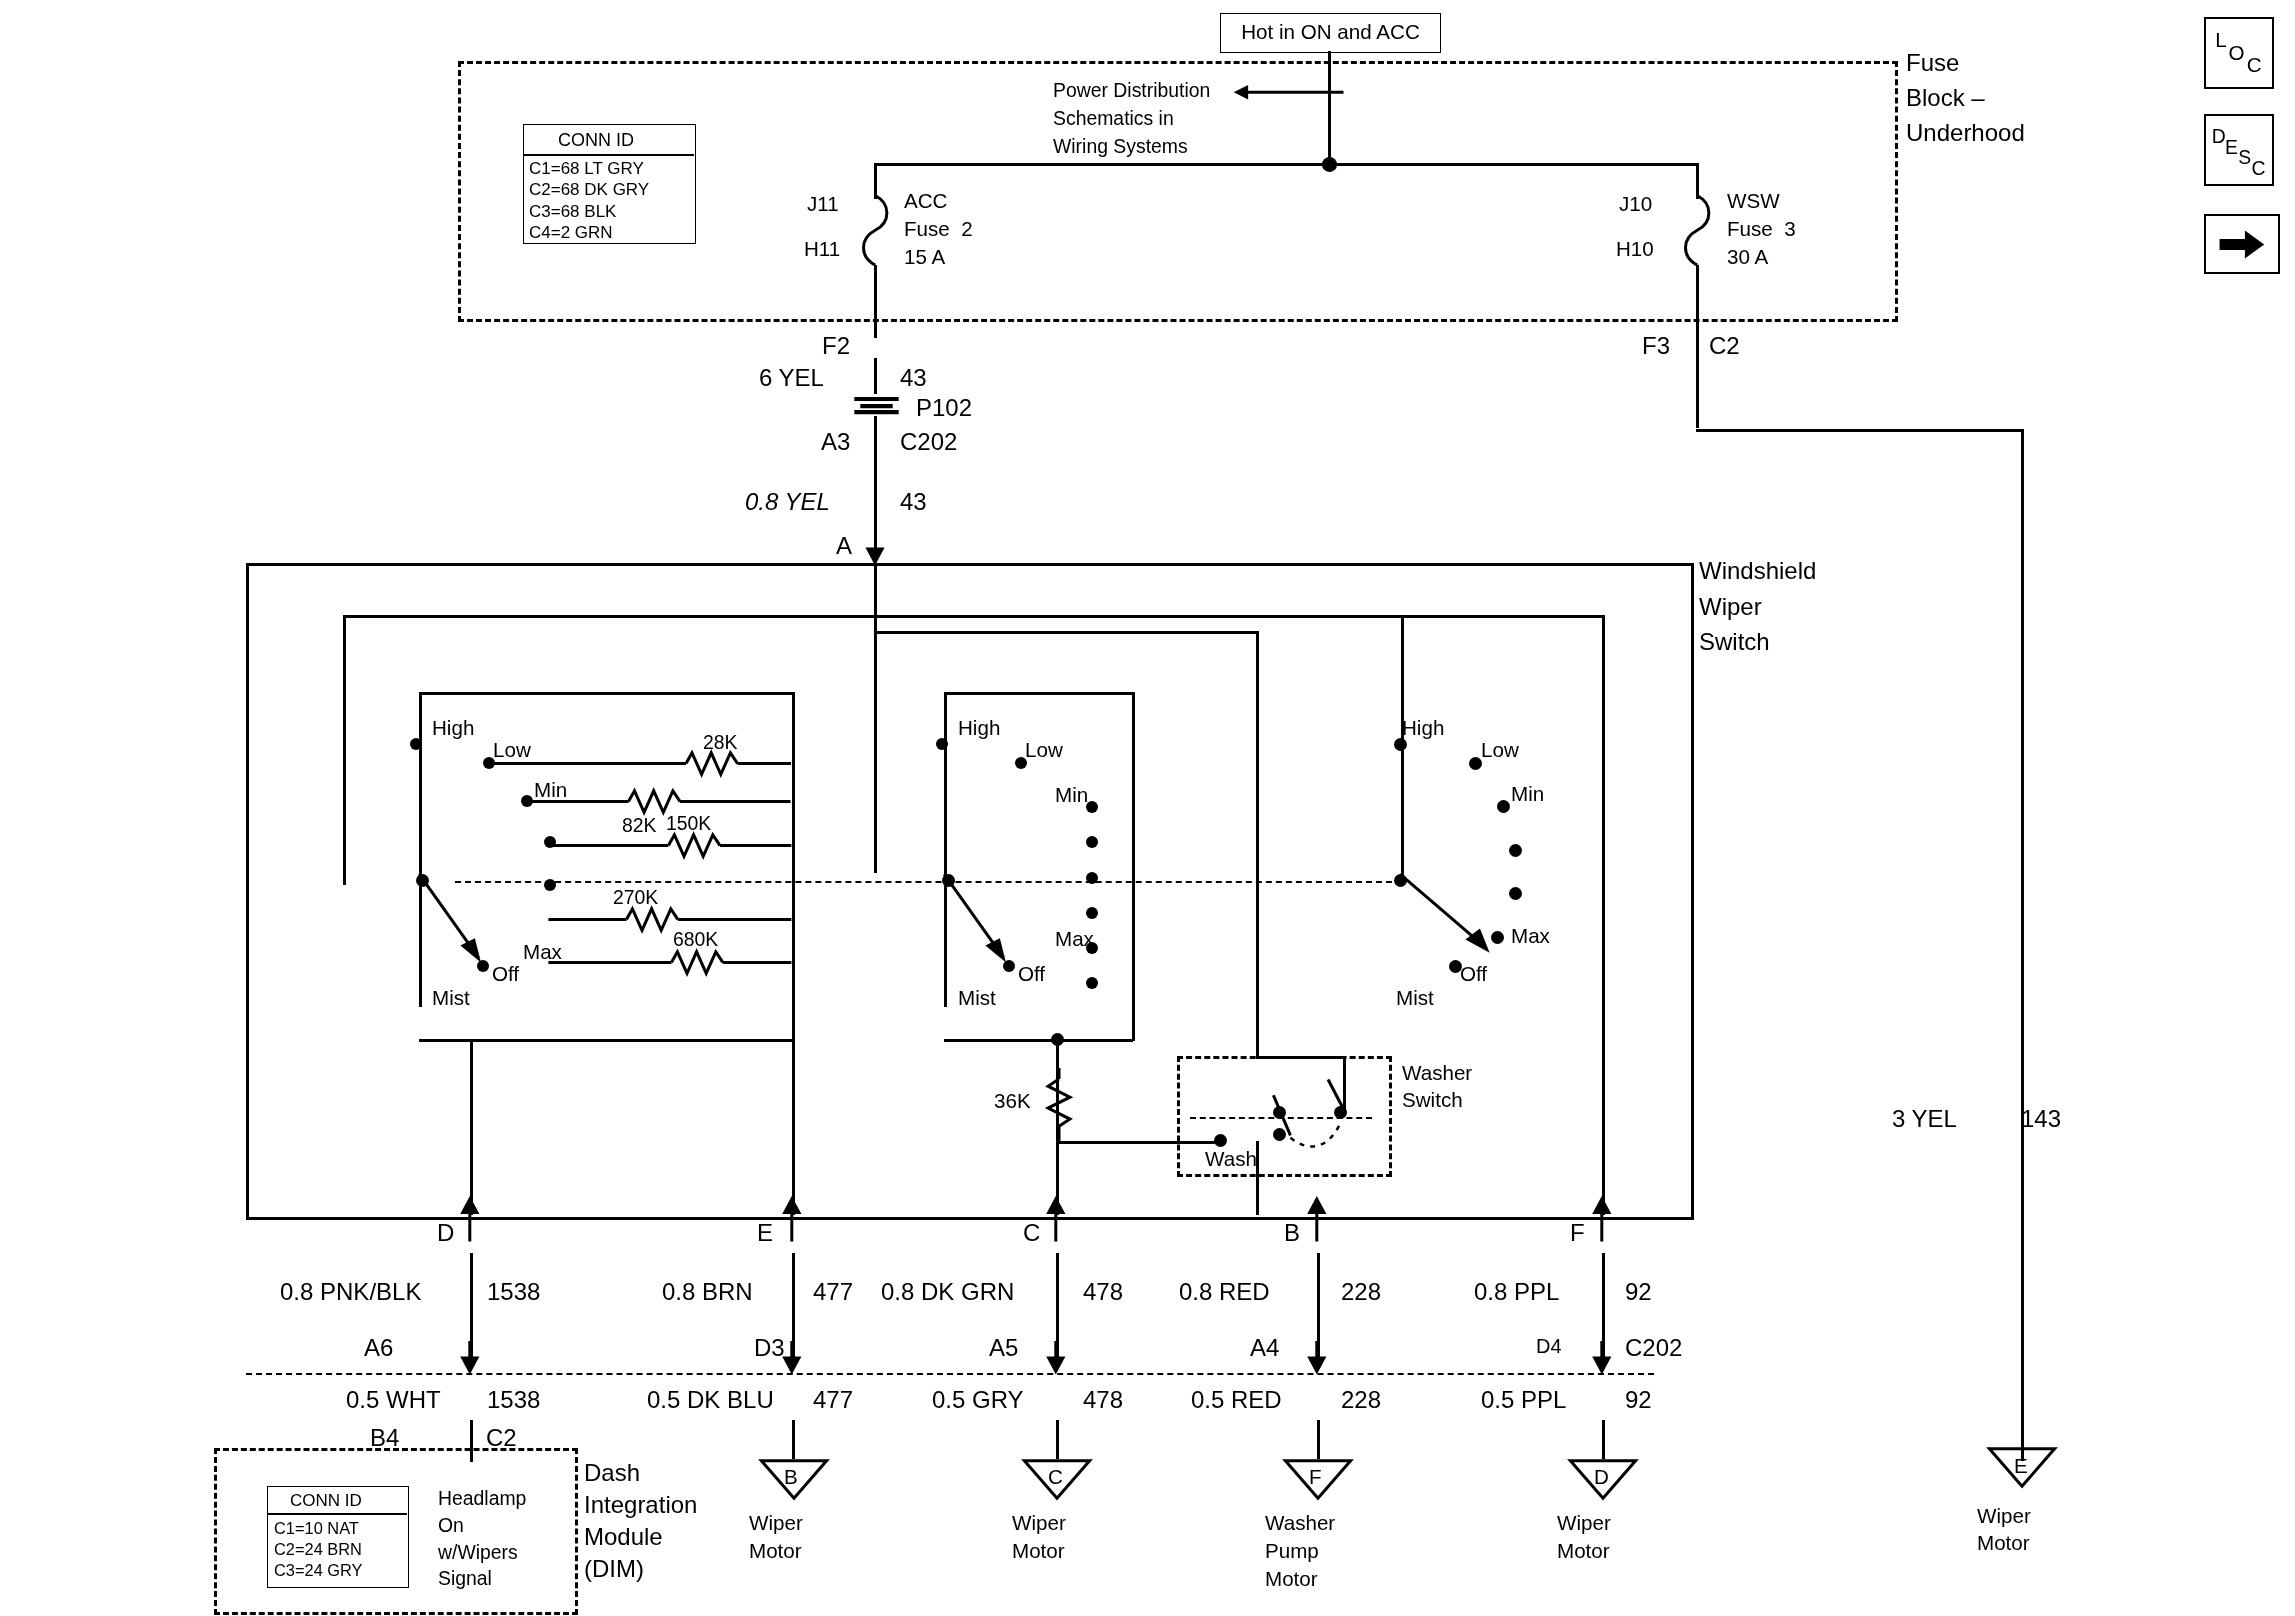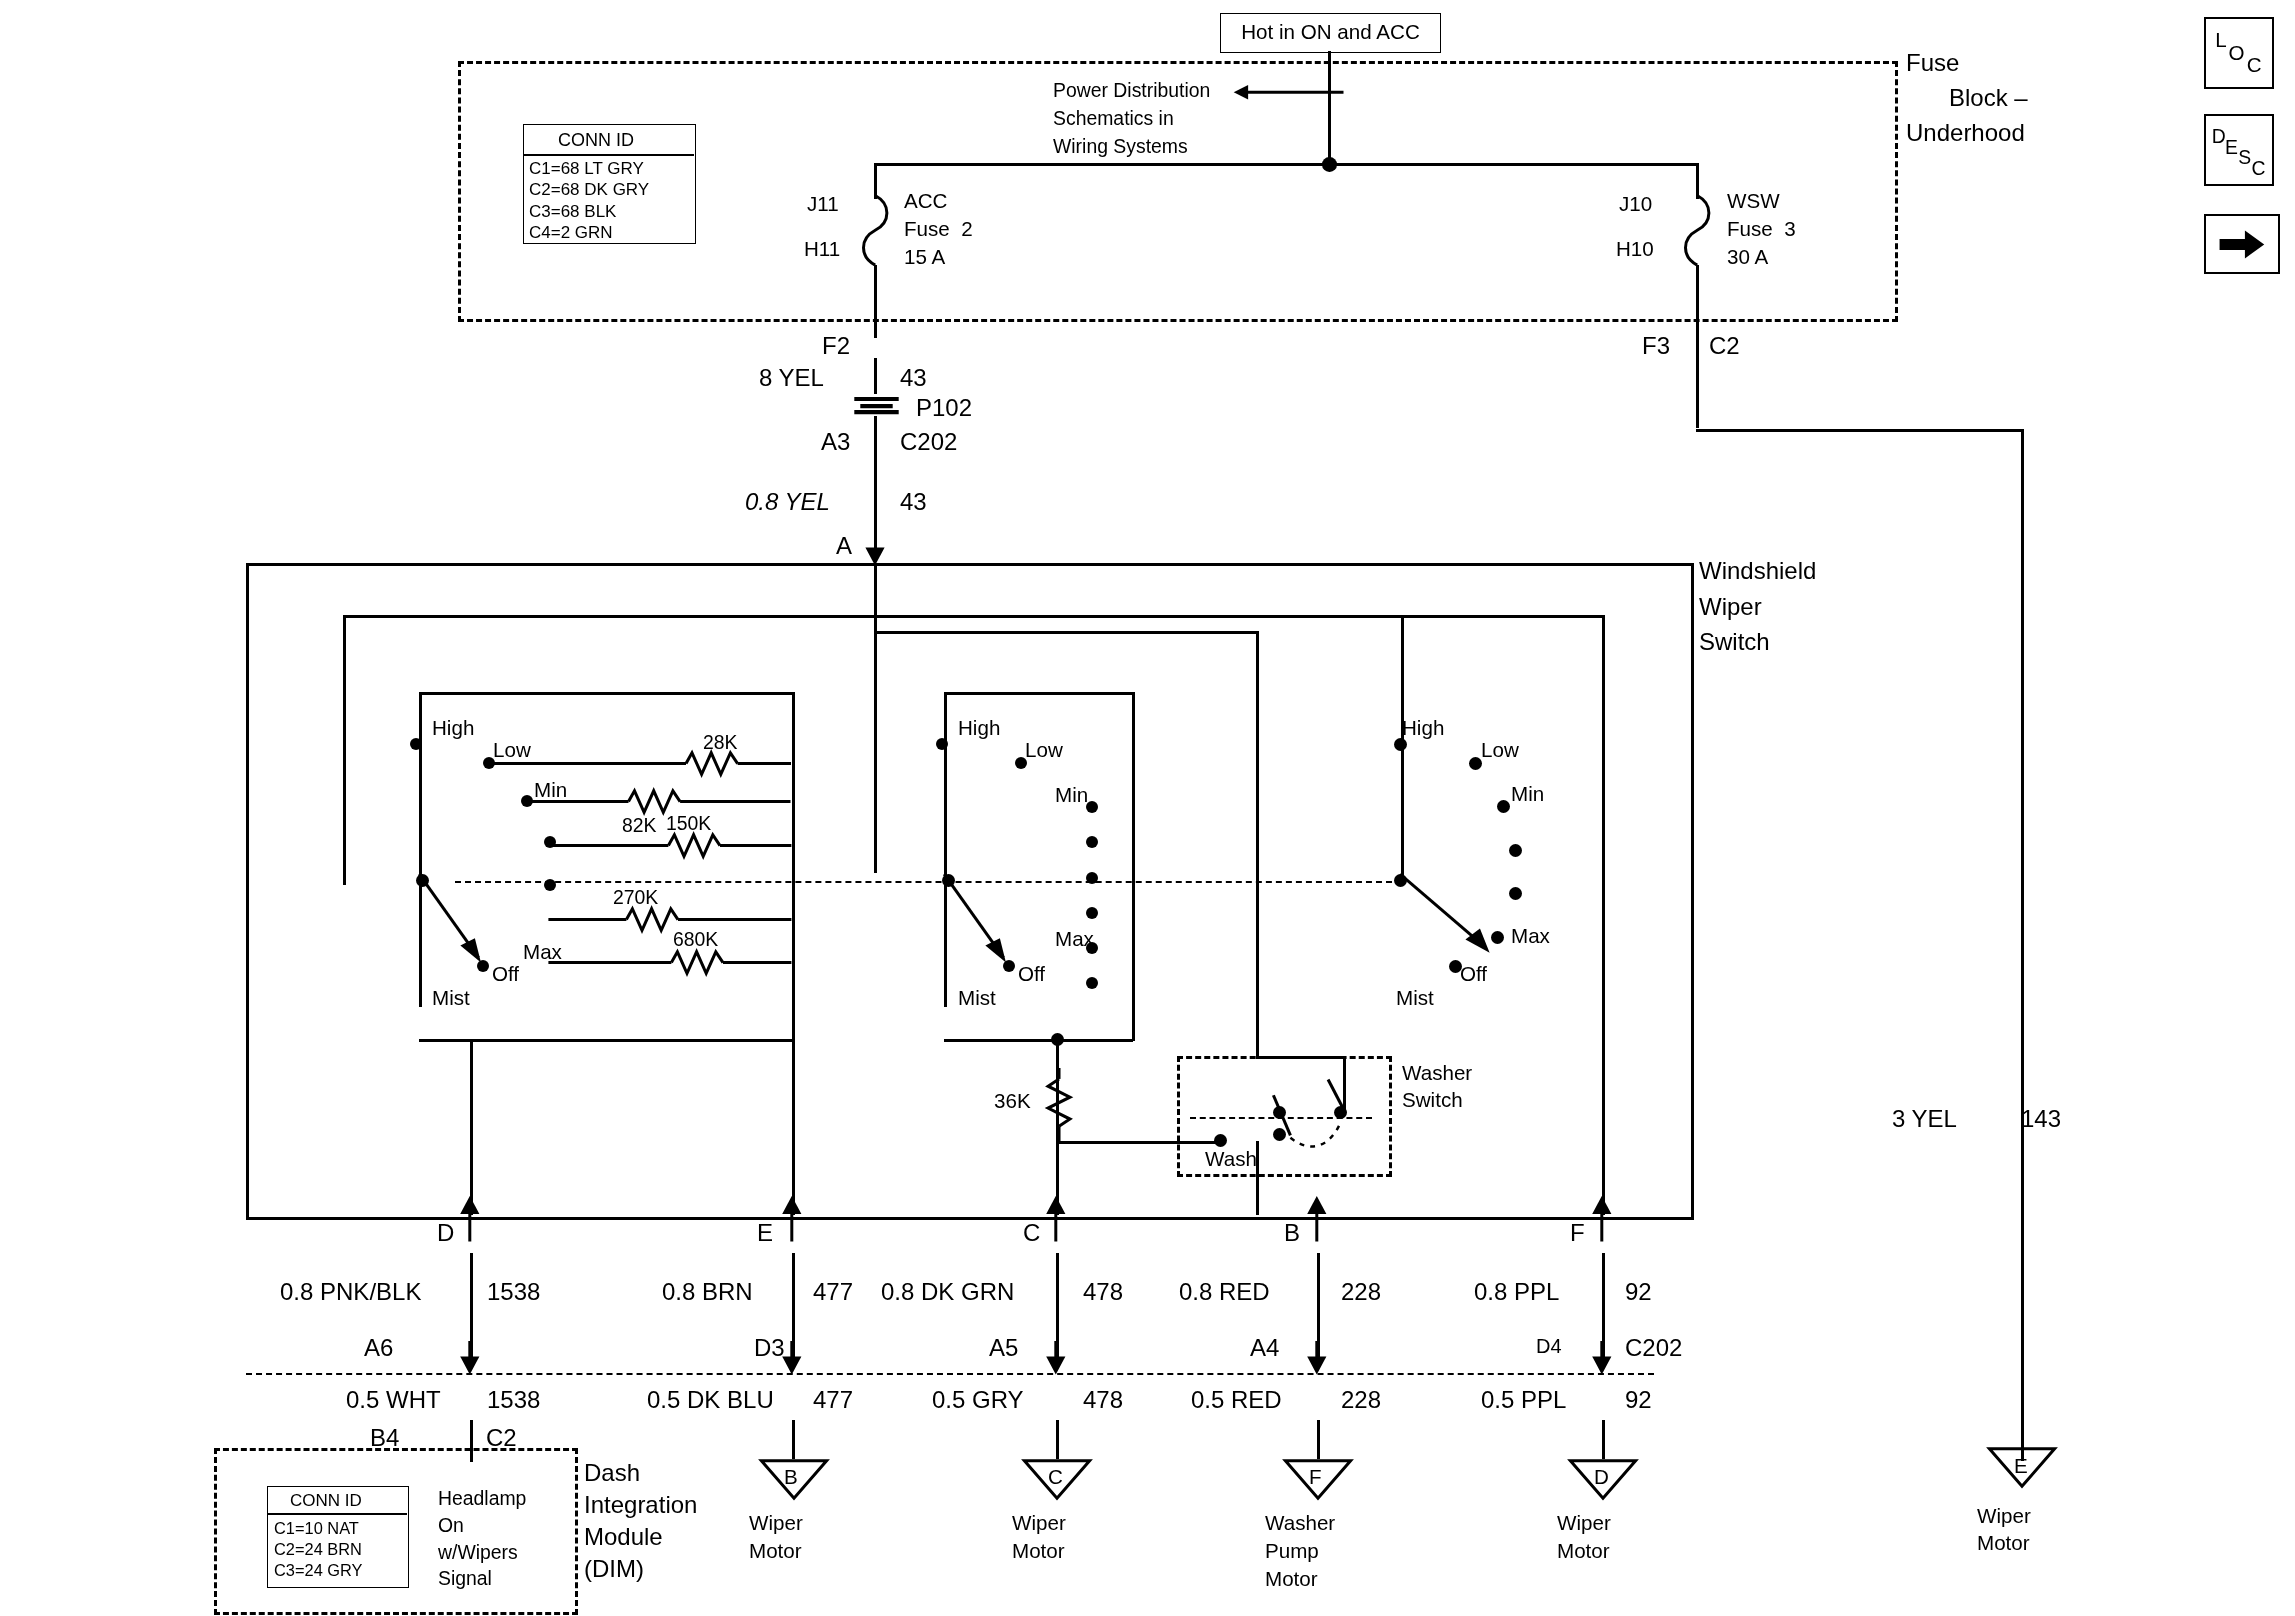--- a/index.html
+++ b/index.html
@@ -69,21 +69,21 @@
 
   <div class="label-box" style="left:1220px; top:13.4px; width:219px; height:38px; line-height:35px; font-size:20.6px;">
     <span>Hot in ON and ACC</span>
   </div>
 
   <div class="vline" style="left:1328px; top:51px; height:112px;"></div>
 
   <div class="dash-box" style="left:458px; top:61px; width:1434px; height:255px;"></div>
 
   <div class="txt" style="left:1906px; top:50px; font-size:24px;">Fuse</div>
-  <div class="txt" style="left:1906px; top:85px; font-size:24px;margin-left:43px;">Block –</div>
+  <div class="txt" style="left:1906px; top:85px; font-size:24px;">Block –</div>
   <div class="txt" style="left:1906px; top:120px; font-size:24px;">Underhood</div>
 
   <div class="boxthin" style="left:523px; top:124px; width:171px; height:118px;"></div>
   <div class="hthin" style="left:523px; top:154px; width:171px;"></div>
   <div class="txt" style="left:558px; top:130px; font-size:18px;">CONN ID</div>
   <div class="txt" style="left:529px; top:159px; font-size:17px;">C1=68 LT GRY</div>
   <div class="txt" style="left:529px; top:180px; font-size:17px;">C2=68 DK GRY</div>
   <div class="txt" style="left:529px; top:202px; font-size:17px;">C3=68 BLK</div>
   <div class="txt" style="left:529px; top:223px; font-size:17px;">C4=2 GRN</div>
 
@@ -118,21 +118,21 @@
   </svg>
   <div class="vline" style="left:1696px; top:265px; height:73px;"></div>
 
   <div class="txt" style="left:1619px; top:192px; font-size:20.6px;">J10</div>
   <div class="txt" style="left:1616px; top:237px; font-size:20.6px;">H10</div>
   <div class="txt" style="left:1727px; top:189px; font-size:20.6px;">WSW</div>
   <div class="txt" style="left:1727px; top:217px; font-size:20.6px;">Fuse  3</div>
   <div class="txt" style="left:1727px; top:245px; font-size:20.6px;">30 A</div>
 
   <div class="txt" style="left:822px; top:333px; font-size:24px;">F2</div>
-  <div class="txt" style="left:759px; top:365px; font-size:24px;">8 YEL</div>
+  <div class="txt" style="left:759px; top:365px; font-size:24px;">6 YEL</div>
   <div class="txt" style="left:900px; top:365px; font-size:24px;">43</div>
   <div class="vline" style="left:874px; top:358px; height:36px;"></div>
 
   <svg style="left:849px; top:393px;" width="55" height="24" viewBox="0 0 90 40">
     <line x1="8" y1="10" x2="82" y2="10" stroke="#000" stroke-width="7"></line>
     <line x1="18" y1="22" x2="72" y2="22" stroke="#000" stroke-width="7"></line>
     <line x1="8" y1="32" x2="82" y2="32" stroke="#000" stroke-width="7"></line>
   </svg>
   <div class="txt" style="left:916px; top:395px; font-size:24px;">P102</div>
 

